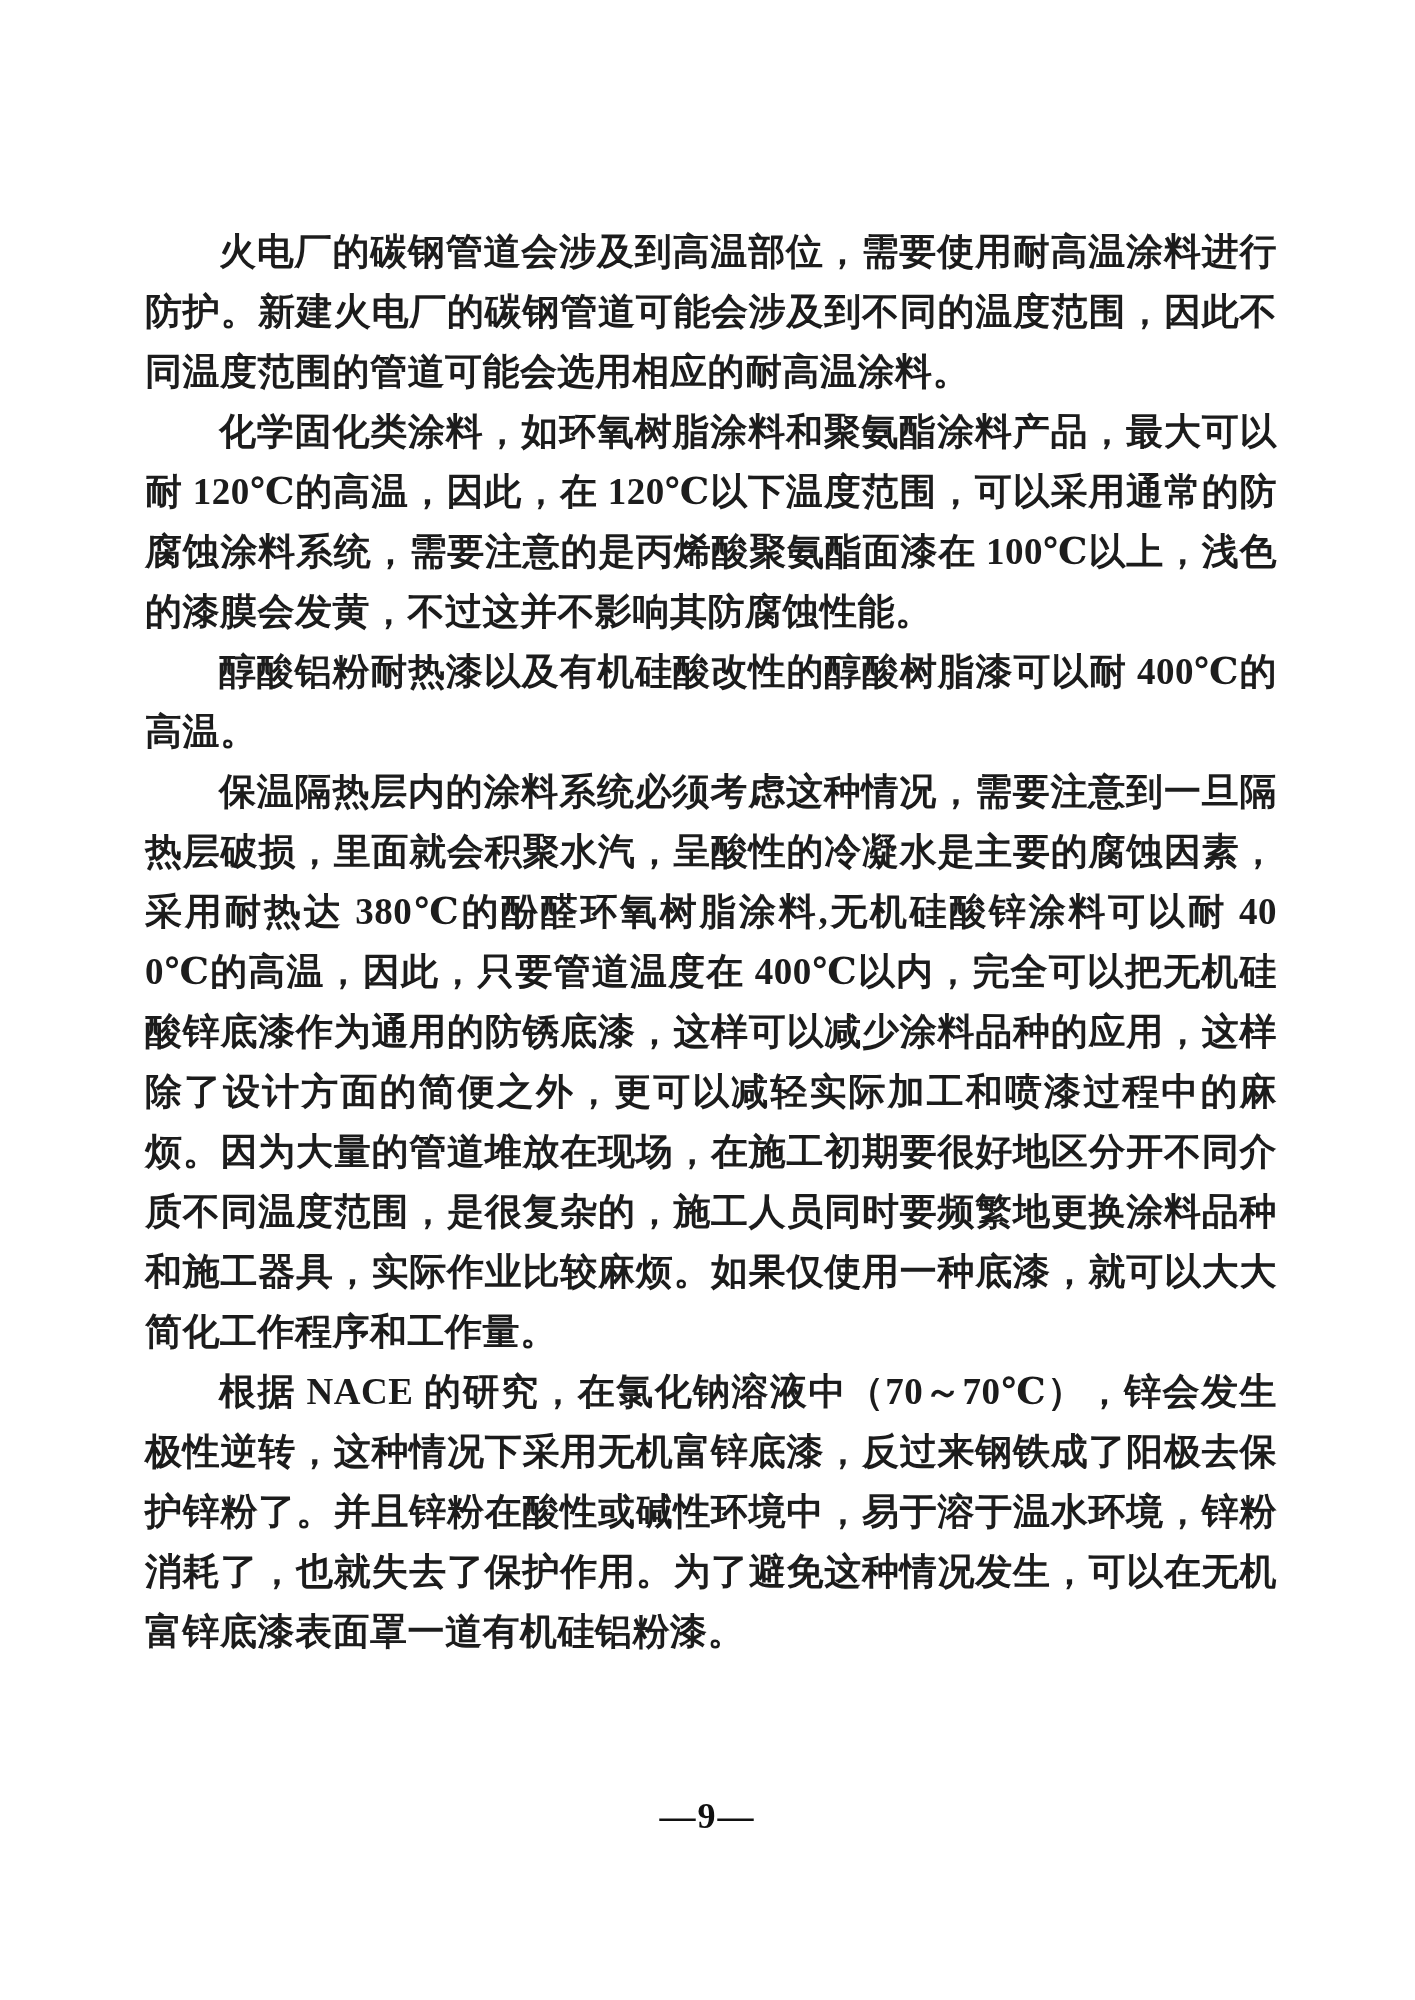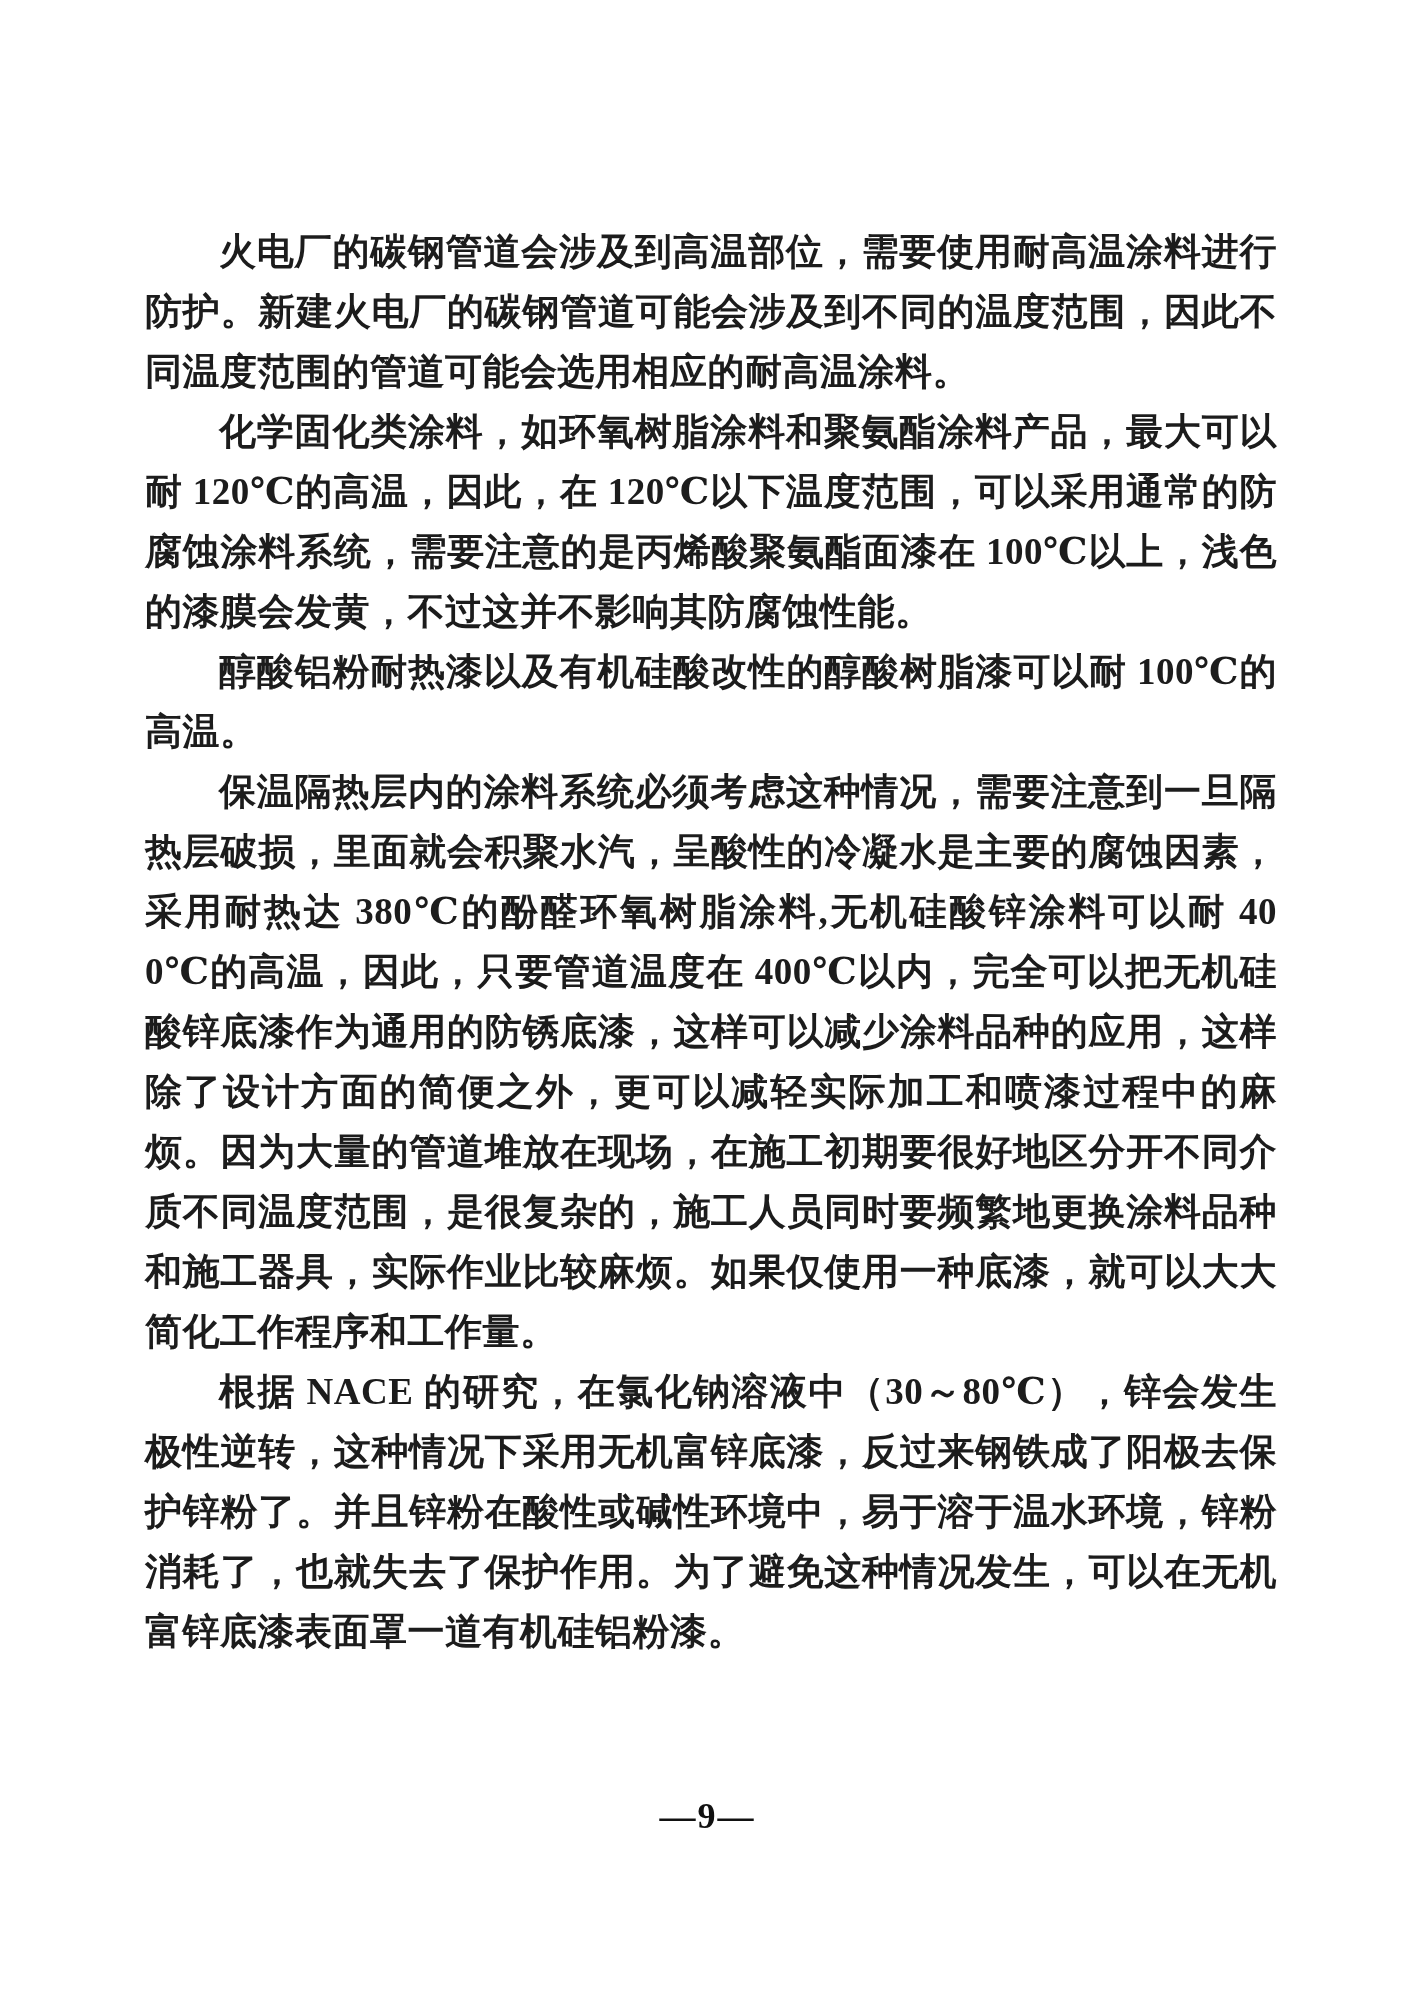--- a/index.html
+++ b/index.html
@@ -52,18 +52,18 @@
     color: #111111;
   }
 </style>
 </head>
 <body>
 
 <div class="page">
   <div class="content">
     <p>火电厂的碳钢管道会涉及到高温部位，需要使用耐高温涂料进行防护。新建火电厂的碳钢管道可能会涉及到不同的温度范围，因此不同温度范围的管道可能会选用相应的耐高温涂料。</p>
     <p>化学固化类涂料，如环氧树脂涂料和聚氨酯涂料产品，最大可以耐 120℃的高温，因此，在 120℃以下温度范围，可以采用通常的防腐蚀涂料系统，需要注意的是丙烯酸聚氨酯面漆在 100℃以上，浅色的漆膜会发黄，不过这并不影响其防腐蚀性能。</p>
-    <p>醇酸铝粉耐热漆以及有机硅酸改性的醇酸树脂漆可以耐 100℃的高温。</p>
+    <p>醇酸铝粉耐热漆以及有机硅酸改性的醇酸树脂漆可以耐 400℃的高温。</p>
     <p>保温隔热层内的涂料系统必须考虑这种情况，需要注意到一旦隔热层破损，里面就会积聚水汽，呈酸性的冷凝水是主要的腐蚀因素，采用耐热达 380℃的酚醛环氧树脂涂料,无机硅酸锌涂料可以耐 400℃的高温，因此，只要管道温度在 400℃以内，完全可以把无机硅酸锌底漆作为通用的防锈底漆，这样可以减少涂料品种的应用，这样除了设计方面的简便之外，更可以减轻实际加工和喷漆过程中的麻烦。因为大量的管道堆放在现场，在施工初期要很好地区分开不同介质不同温度范围，是很复杂的，施工人员同时要频繁地更换涂料品种和施工器具，实际作业比较麻烦。如果仅使用一种底漆，就可以大大简化工作程序和工作量。</p>
-    <p>根据 NACE 的研究，在氯化钠溶液中（30～80℃），锌会发生极性逆转，这种情况下采用无机富锌底漆，反过来钢铁成了阳极去保护锌粉了。并且锌粉在酸性或碱性环境中，易于溶于温水环境，锌粉消耗了，也就失去了保护作用。为了避免这种情况发生，可以在无机富锌底漆表面罩一道有机硅铝粉漆。</p>
+    <p>根据 NACE 的研究，在氯化钠溶液中（70～70℃），锌会发生极性逆转，这种情况下采用无机富锌底漆，反过来钢铁成了阳极去保护锌粉了。并且锌粉在酸性或碱性环境中，易于溶于温水环境，锌粉消耗了，也就失去了保护作用。为了避免这种情况发生，可以在无机富锌底漆表面罩一道有机硅铝粉漆。</p>
   </div>
   <div class="page-number">—9—</div>
 </div>
 
 </body></html>

